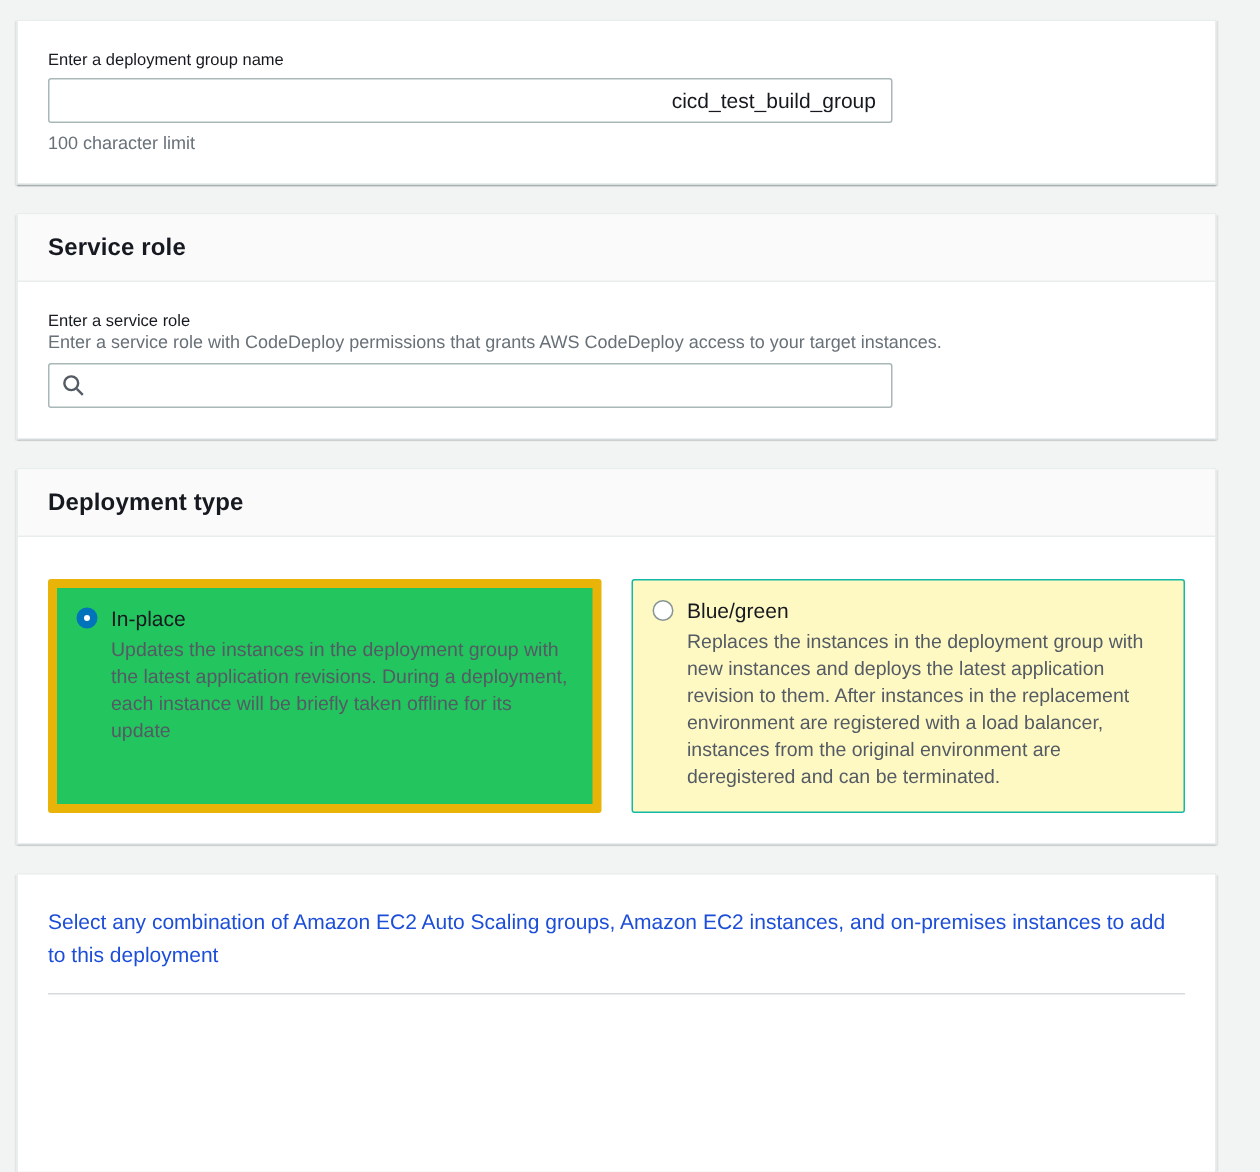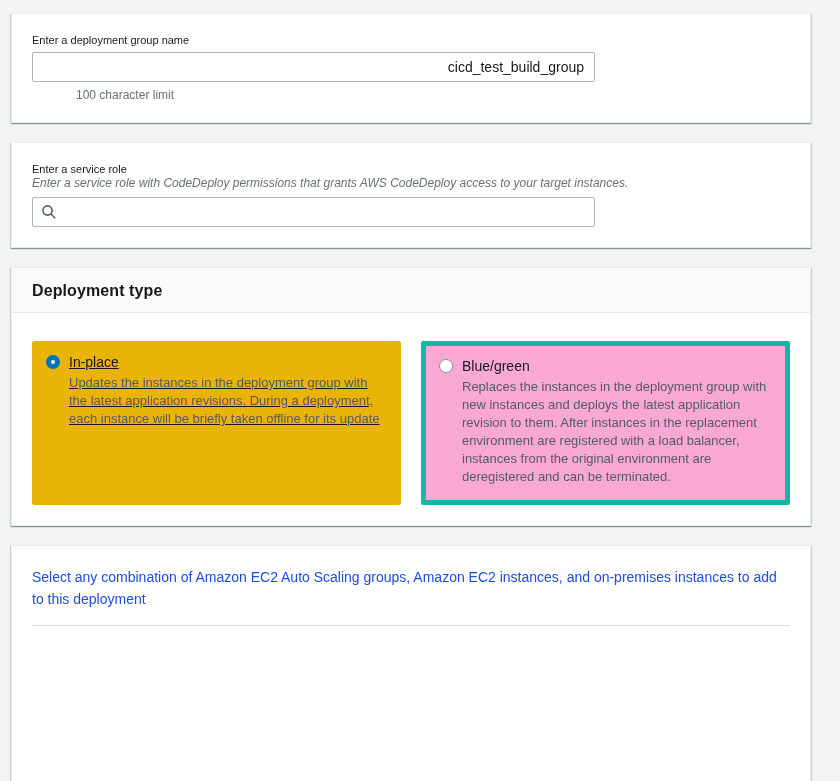--- a/index.html
+++ b/index.html
@@ -38,72 +38,69 @@
     display: block;
     font-size: 11px;
     color: #16191f;
     margin-bottom: 6px;
   }
   .field-desc {
     font-size: 12px;
     color: #687078;
     margin: -2px 0 6px 0;
     line-height: 16px;
-    font-style: italic;
   }
   .text-input {
     width: 563px;
     height: 30px;
     border: 1px solid #aab7b8;
     border-radius: 2px;
     padding: 0 10px;
     font-family: "Liberation Sans", sans-serif;
     font-size: 14px;
     color: #16191f;
     background: #ffffff;
     outline: none;
     display: block;
     text-align: right;
   }
   .helper-text {
     font-size: 12px;
     color: #687078;
     margin-top: 6px;
-    margin-left: 44px;
   }
   .search-wrap {
     position: relative;
     width: 563px;
   }
   .search-wrap .text-input { padding-left: 32px; width: 100%; }
   .search-wrap .icon {
     position: absolute;
     left: 9px; top: 7px;
     width: 16px; height: 16px;
     pointer-events: none;
   }
 
   .tiles {
     display: grid;
     grid-template-columns: 1fr 1fr;
     gap: 20px;
     margin-top: 8px;
   }
   .tile {
-    border: 5px solid #14b8a6;
+    border: 1px solid #14b8a6;
     border-radius: 2px;
-    background: #f9a8d4;
+    background: #fef9c3;
     min-height: 125px;
     padding: 12px 14px 14px 13px;
     cursor: pointer;
   }
   .tile.selected {
-    border: 1px solid #eab308;
-    background: #eab308;
-    text-decoration: underline;
+    border: 6px solid #eab308;
+    background: #22c55e;
   }
   .tile-head {
     display: flex;
     align-items: center;
     gap: 9px;
   }
   .radio {
     width: 14px; height: 14px;
     border-radius: 50%;
     background: #ffffff;
@@ -141,20 +138,23 @@
 
   <section class="panel">
     <div class="panel-body">
       <label class="field-label">Enter a deployment group name</label>
       <input class="text-input" type="text" value="cicd_test_build_group" style="">
       <div class="helper-text">100 character limit</div>
     </div>
   </section>
 
   <section class="panel">
+    <div class="panel-header">
+      <h2>Service role</h2>
+    </div>
     <div class="panel-body">
       <label class="field-label" style="margin-bottom:2px;">Enter a service role</label>
       <div class="field-desc">Enter a service role with CodeDeploy permissions that grants AWS CodeDeploy access to your target instances.</div>
       <div class="search-wrap">
         <span class="icon">
           <svg viewBox="0 0 16 16" width="16" height="16" fill="none" stroke="#545b64" stroke-width="1.6">
             <circle cx="6.5" cy="6.5" r="4.6"></circle>
             <line x1="10.2" y1="10.2" x2="14.2" y2="14.2"></line>
           </svg>
         </span>

